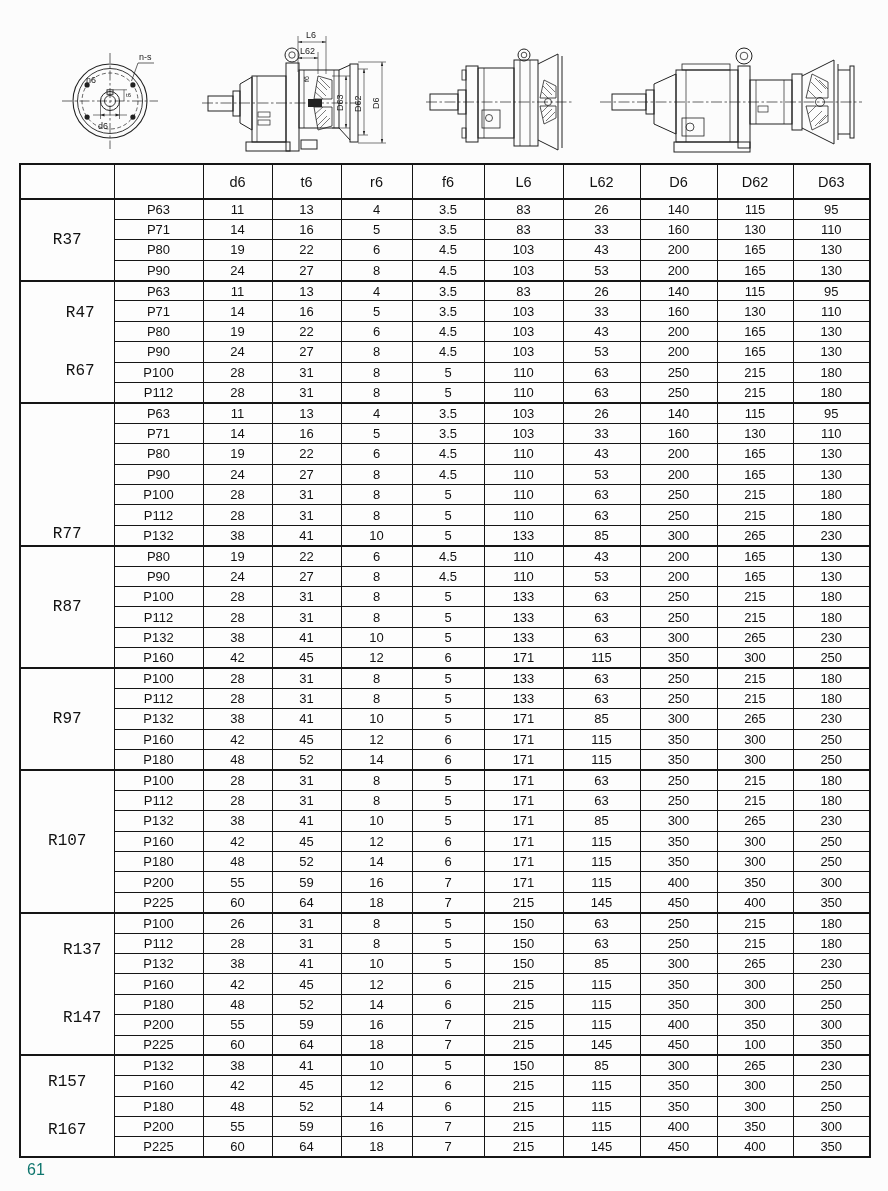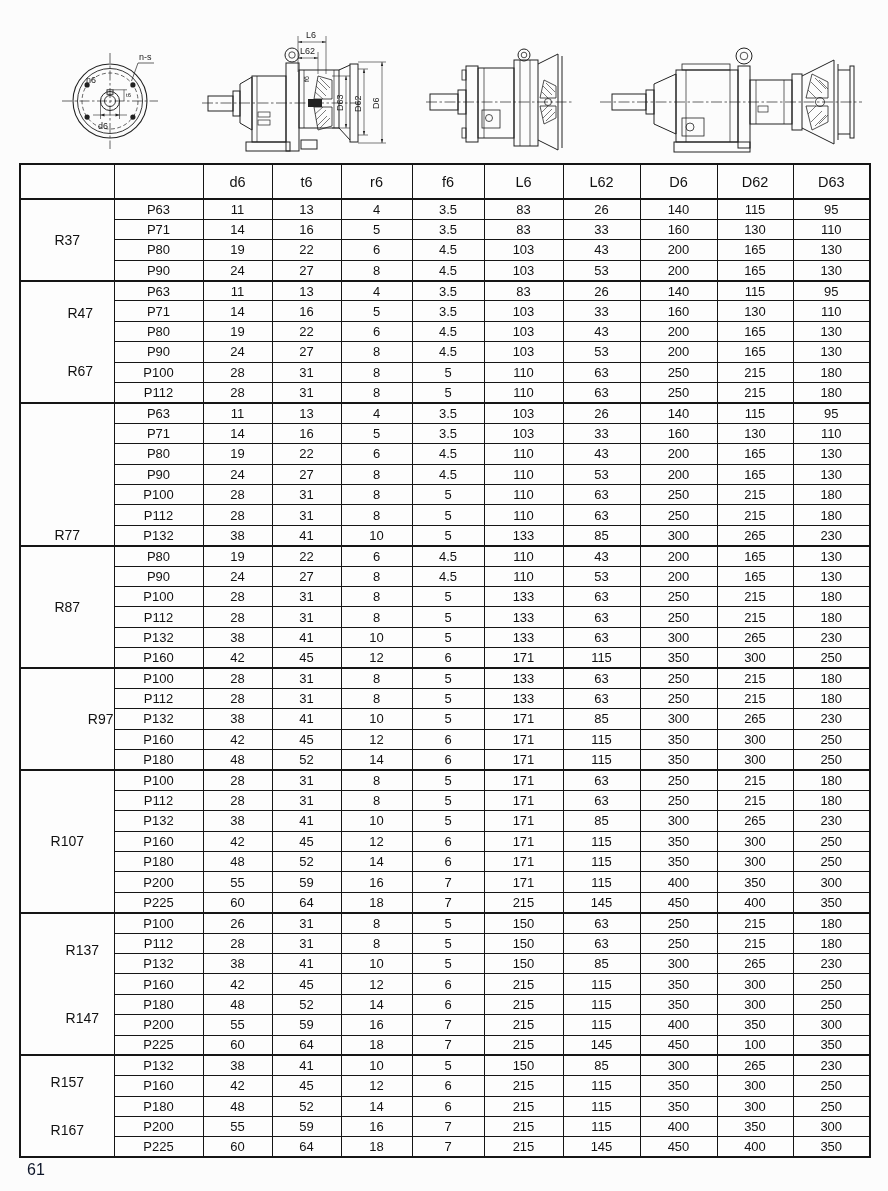--- a/index.html
+++ b/index.html
@@ -24,24 +24,24 @@
   table.spec thead tr { height:35px; }
   table.spec thead th {
     font-weight:normal; font-size:14.5px; border-bottom:2px solid #151515;
   }
   table.spec tbody tr { height:20.4px; }
   table.spec tbody td { font-size:13px; }
   tr.group-start td { border-top:2px solid #151515; }
   td.group-cell { border-top:2px solid #151515; border-bottom:2px solid #151515; }
   .group-labels {
     display:flex; flex-direction:column; justify-content:space-around;
-    align-items:center; font-size:14px;
+    align-items:center; font-size:16px;font-family:Liberation Mono, monospace;
   }
   .page-number {
-    position:absolute; left:27px; top:1161px; font-size:16px; color:#0f172a;
+    position:absolute; left:27px; top:1161px; font-size:16px; color:#0f766e;
   }
 </style>
 </head>
 <body>
 
 <div class="sheet">
 
   <svg class="dwg" style="left:50px; top:34px;" width="124" height="126" viewBox="0 0 124 126">
     <g stroke="#222" fill="none">
       <line x1="12" y1="67" x2="108" y2="67" stroke-width="0.7" stroke-dasharray="10 2.5 2.5 2.5"></line>
@@ -562,21 +562,21 @@
           <td>12</td>
           <td>6</td>
           <td>171</td>
           <td>115</td>
           <td>350</td>
           <td>300</td>
           <td>250</td>
         </tr>
         <tr class="group-start">
           <td rowspan="5" class="group-cell">
-            <div class="group-labels" style="height: 96px; align-items: flex-end;">
+            <div class="group-labels" style="height: 96px;">
               <div>R97</div>
             </div>
           </td>
           <td>P100</td>
           <td>28</td>
           <td>31</td>
           <td>8</td>
           <td>5</td>
           <td>133</td>
           <td>63</td>

